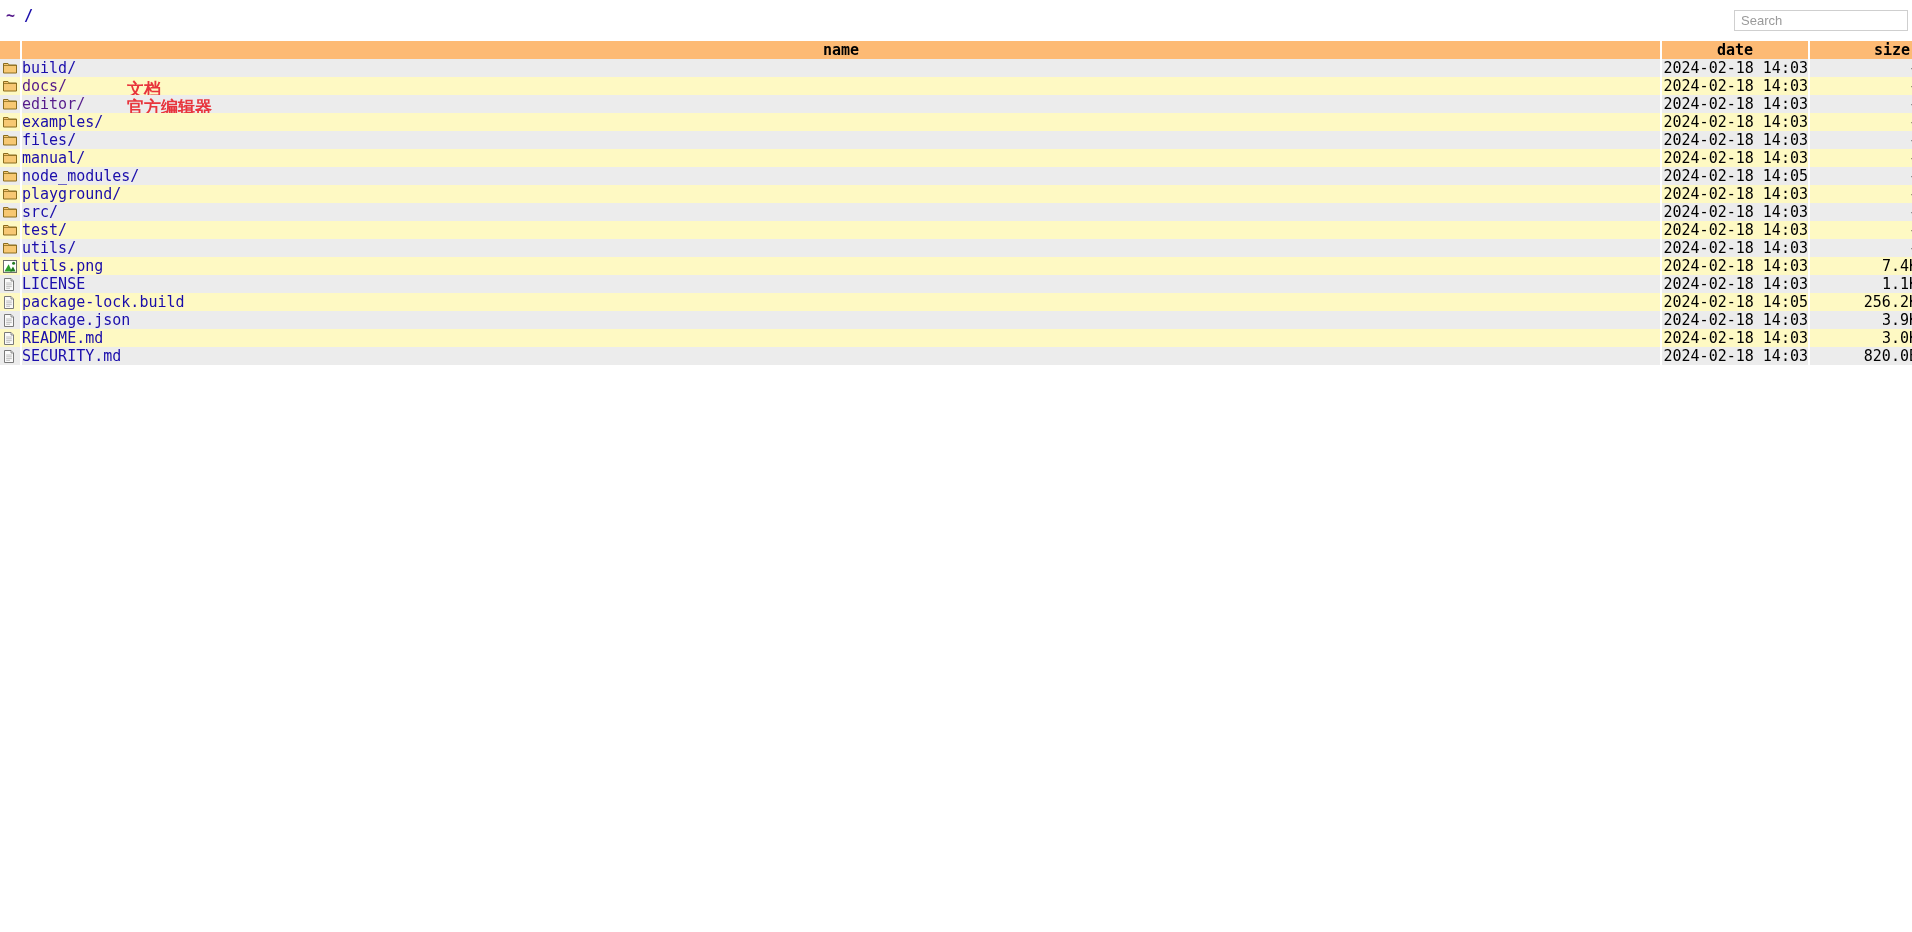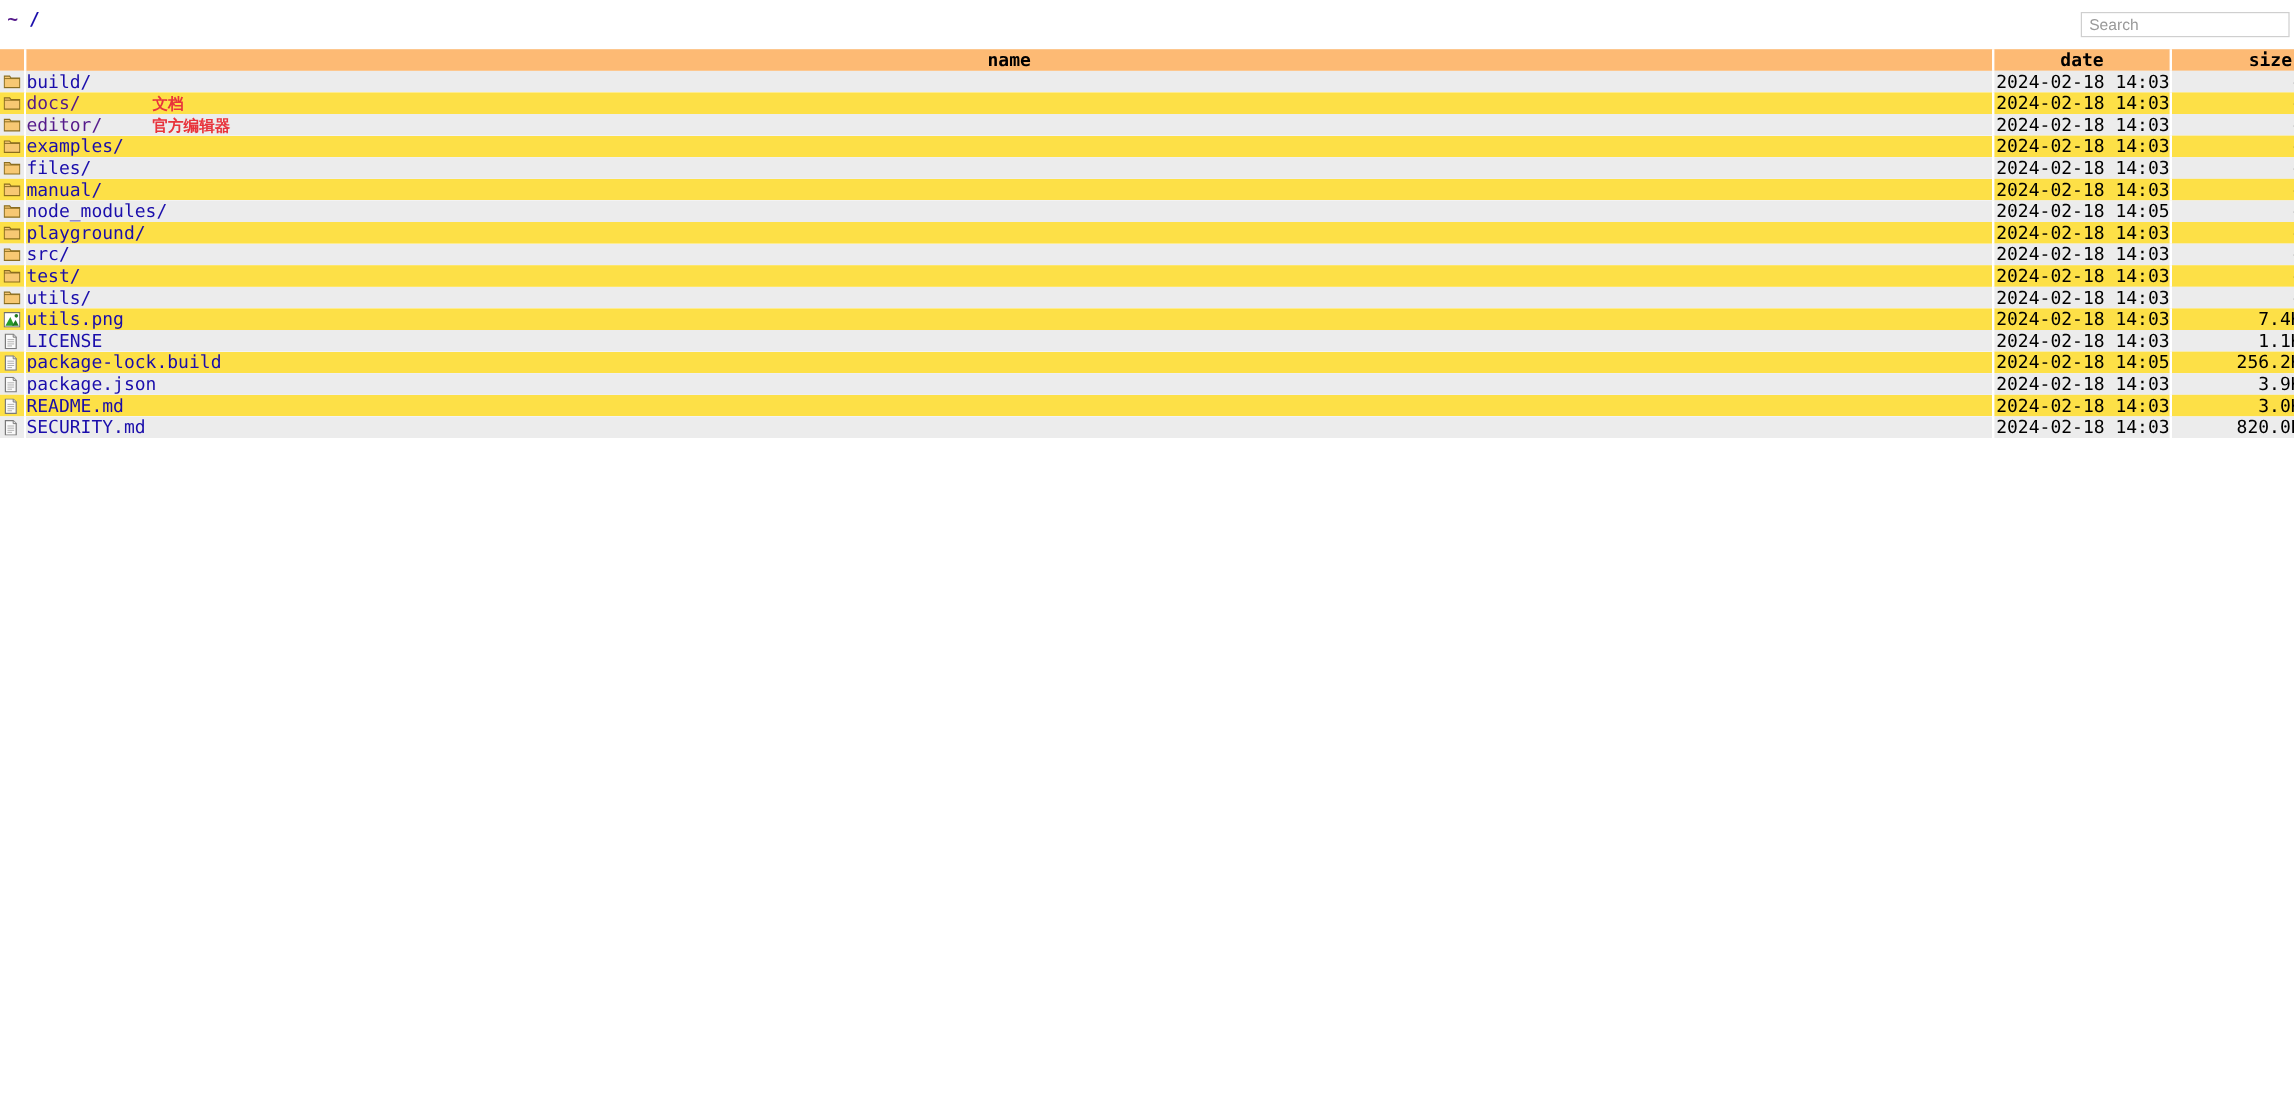--- a/index.html
+++ b/index.html
@@ -97,21 +97,21 @@
     padding: 0;
     border: 0;
     border-right: 2px solid #ffffff;
     height: 18px;
     vertical-align: middle;
     font-family: "DejaVu Sans Mono", "Liberation Mono", monospace;
     font-size: 15px;
     white-space: nowrap;
   }
   #files tr.odd td { background: #ececec; }
-  #files tr.even td { background: #fde047; }
+  #files tr.even td { background: #fef9c3; }
 
   td.c-icon { width: 20px; text-align: center; }
   td.c-name { width: 1638px; padding-left: 0; position: relative; }
   td.c-date { width: 146px; text-align: right; padding-right: 10px; color: #000; }
   td.c-size { width: 100px; text-align: right; padding-right: 8px; color: #000; }
 
   a.fname {
     color: #1a0dab;
     text-decoration: none;
   }
@@ -124,25 +124,26 @@
     height: 13px;
     position: relative;
     vertical-align: -2px;
   }
   
   .icon.folder svg, .icon.file svg, .icon.image svg { display: block; }
 
   .note {
     color: #e8343c;
     font-family: "Liberation Sans", sans-serif;
-    font-size: 13px;
+    font-size: 17px;
     font-weight: bold;
     position: absolute;
     white-space: nowrap;
     pointer-events: none;
+    text-decoration: underline;
   }
 </style>
 </head>
 <body>
 
 <div id="topbar">
   <div id="breadcrumb">
     <a href="#" class="home">~</a><span class="sep"></span> <a href="#" class="cur">/</a>
   </div>
   <div id="search-wrap">

